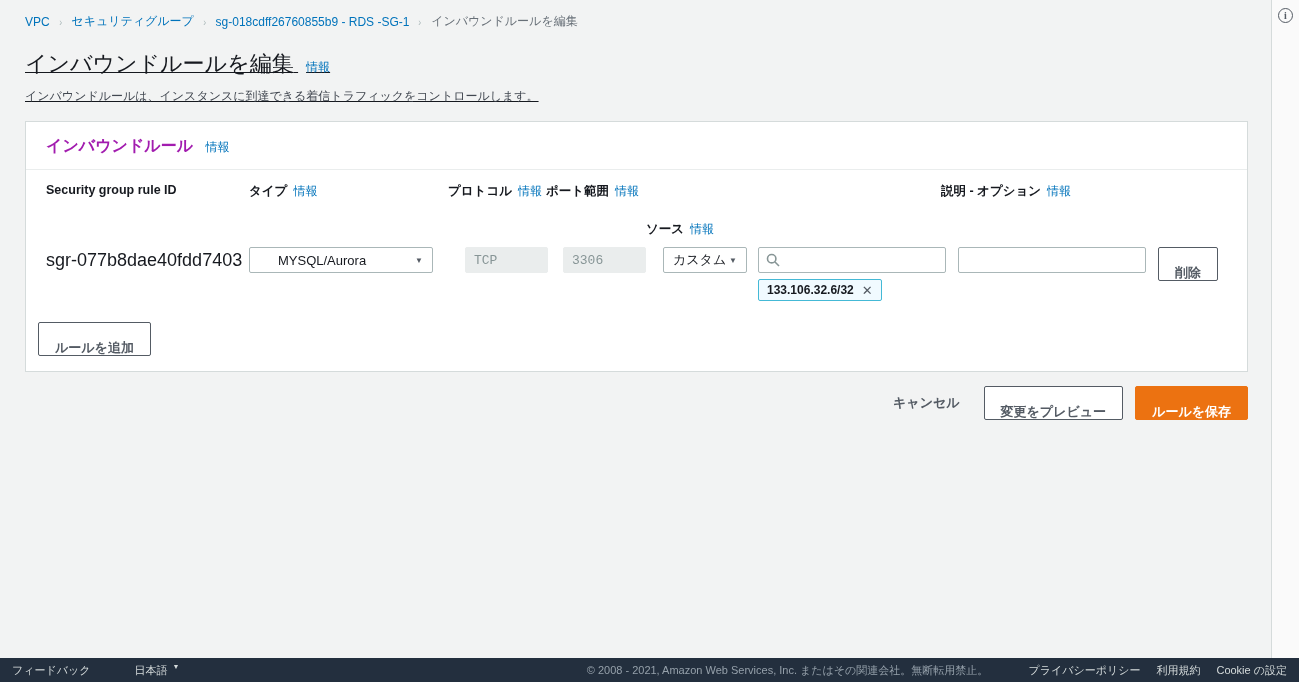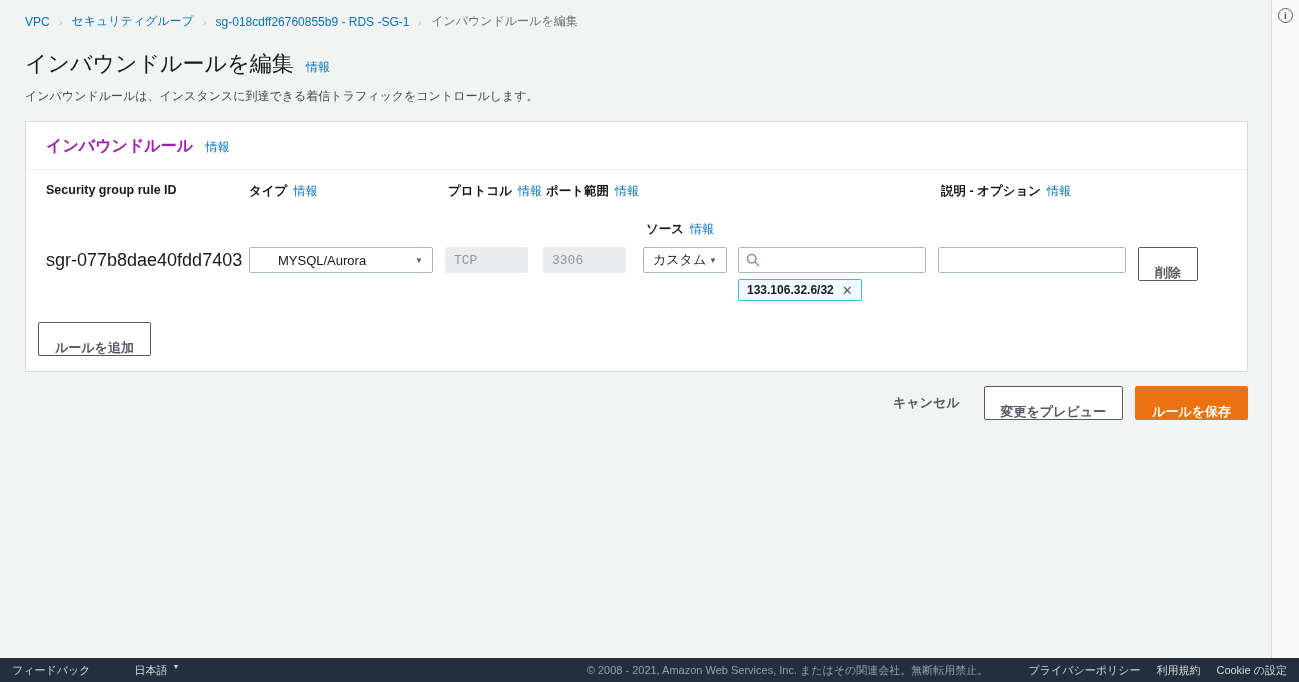--- a/index.html
+++ b/index.html
@@ -28,21 +28,21 @@
   }
 
   
   .main { padding: 13px 51px 0 25px; }
 
   .breadcrumb { font-size: 12px; display: flex; align-items: center; gap: 9px; }
   .breadcrumb a { color: #0073bb; text-decoration: none; cursor: pointer; }
   .breadcrumb .sep { color: #aab7b8; font-size: 11px; transform: scaleX(0.8); }
   .breadcrumb .current { color: #687078; }
 
-  .page-header { margin-top: 19px; }
+  .page-header { margin-top: 19px; text-decoration: underline; }
   .page-title { display: inline; font-size: 22px; font-weight: 400; color: #16191f; }
   .info-link { color: #0073bb; font-size: 12px; text-decoration: none; margin-left: 8px; cursor: pointer; }
   .page-desc { margin-top: 9px; font-size: 12px; color: #414750; }
 
   
   .panel {
     margin-top: 16px; background: #ffffff;
     border: 1px solid #d5dbdb; width: 1223px;
   }
   .panel-header { padding: 14px 20px 12px; border-bottom: 1px solid #eaeded; }
@@ -61,21 +61,21 @@
 
   .ctl-row { display: flex; align-items: flex-start; }
   .rule-id { width: 203px; line-height: 26px; font-size: 18px; color: #16191f; }
 
   .select {
     height: 26px; background: #fff; border: 1px solid #aab7b8; border-radius: 2px;
     display: flex; align-items: center; justify-content: space-between;
     padding: 0 9px; font-size: 13px; color: #16191f; cursor: pointer;
   }
   .select .caret { font-size: 8px; color: #545b64; }
-  .sel-type { width: 184px; margin-right: 12px; padding-left: 28px; }
+  .sel-type { width: 184px; margin-right: 32px; padding-left: 28px; }
   .sel-source { width: 84px; margin-right: 11px; }
 
   .tbox {
     height: 26px; border: 1px solid #aab7b8; border-radius: 2px;
     font-size: 13px; padding: 0 8px; color: #16191f;
     font-family: Liberation Mono, monospace; background: #fff;
   }
   .tbox:disabled { background: #eaeded; border-color: #eaeded; color: #879596; }
   .in-proto { width: 83px; margin-right: 15px; }
   .in-port { width: 83px; margin-right: 17px; }

